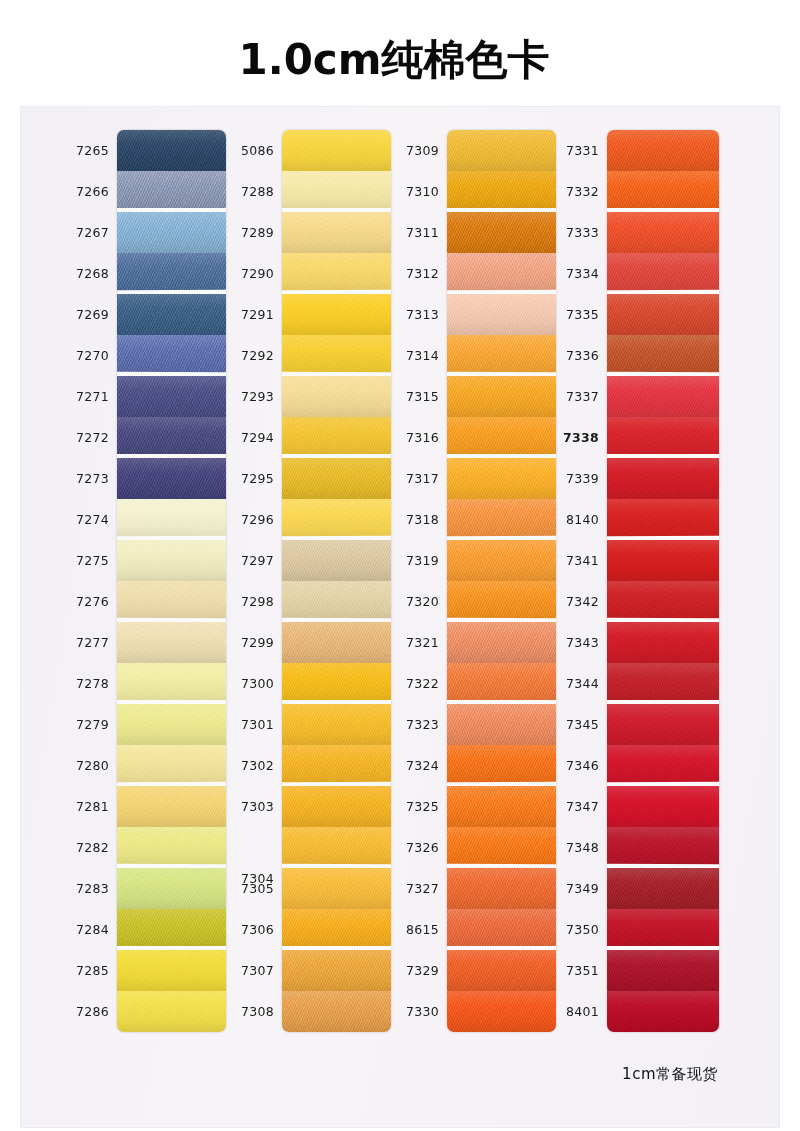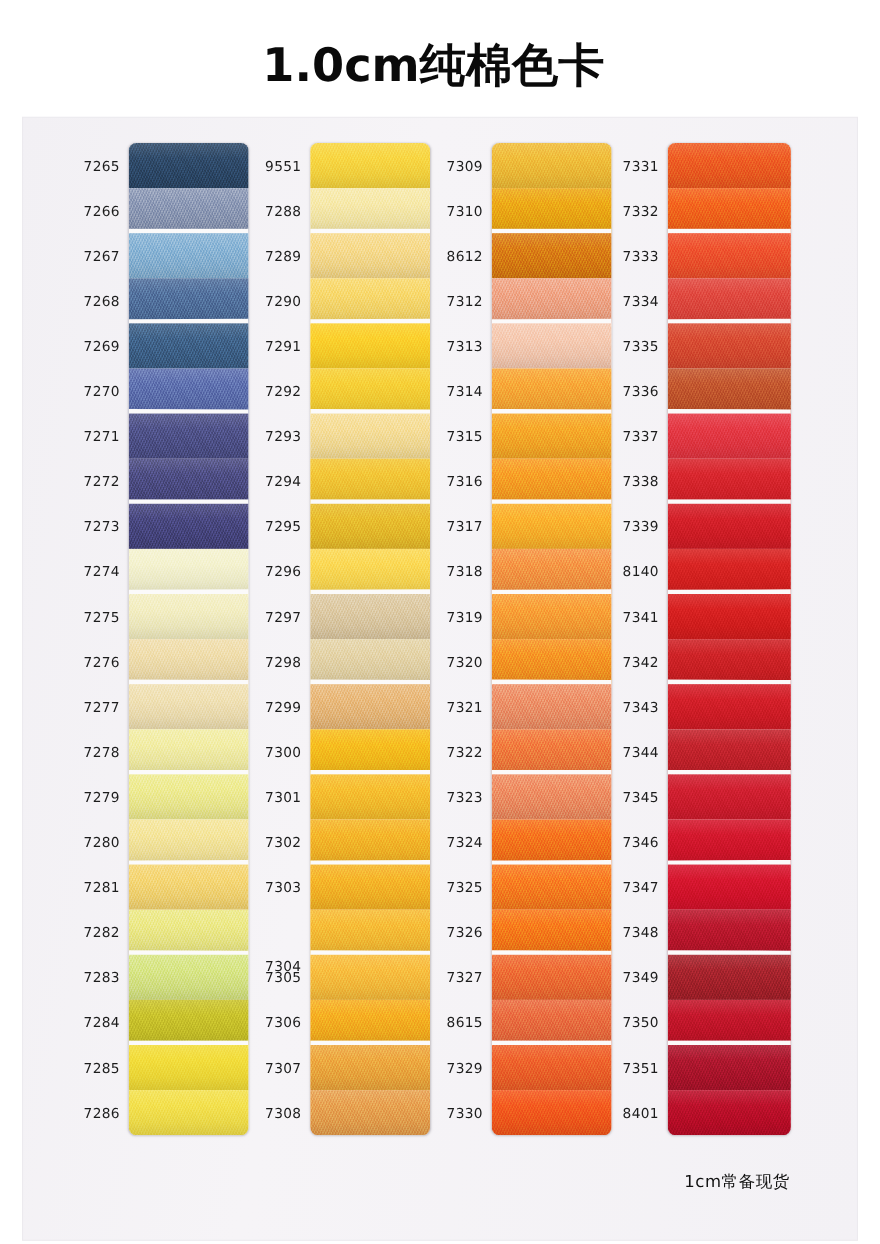--- a/index.html
+++ b/index.html
@@ -271,21 +271,21 @@
             <div class="gloss"></div>
           </div>
           <div class="swatch" title="7286" style="top: 861px; height: 41px; background: rgb(243, 224, 74);">
             <div class="weave"></div>
             <div class="gloss"></div>
           </div>
         </div>
       </div>
       <div class="column col1">
         <div class="labels">
-          <div class="label" style="top: 12.5px;">9551</div>
+          <div class="label" style="top: 12.5px;">5086</div>
           <div class="label" style="top: 53.5px;">7288</div>
           <div class="label" style="top: 94.5px;">7289</div>
           <div class="label" style="top: 135.5px;">7290</div>
           <div class="label" style="top: 176.5px;">7291</div>
           <div class="label" style="top: 217.5px;">7292</div>
           <div class="label" style="top: 258.5px;">7293</div>
           <div class="label" style="top: 299.5px;">7294</div>
           <div class="label" style="top: 340.5px;">7295</div>
           <div class="label" style="top: 381.5px;">7296</div>
           <div class="label" style="top: 422.5px;">7297</div>
@@ -399,21 +399,21 @@
           <div class="swatch" title="7308" style="top: 861px; height: 41px; background: rgb(231, 159, 77);">
             <div class="weave"></div>
             <div class="gloss"></div>
           </div>
         </div>
       </div>
       <div class="column col2">
         <div class="labels">
           <div class="label" style="top: 12.5px;">7309</div>
           <div class="label" style="top: 53.5px;">7310</div>
-          <div class="label" style="top: 94.5px;">8612</div>
+          <div class="label" style="top: 94.5px;">7311</div>
           <div class="label" style="top: 135.5px;">7312</div>
           <div class="label" style="top: 176.5px;">7313</div>
           <div class="label" style="top: 217.5px;">7314</div>
           <div class="label" style="top: 258.5px;">7315</div>
           <div class="label" style="top: 299.5px;">7316</div>
           <div class="label" style="top: 340.5px;">7317</div>
           <div class="label" style="top: 381.5px;">7318</div>
           <div class="label" style="top: 422.5px;">7319</div>
           <div class="label" style="top: 463.5px;">7320</div>
           <div class="label" style="top: 504.5px;">7321</div>
@@ -530,21 +530,21 @@
       </div>
       <div class="column col3">
         <div class="labels">
           <div class="label" style="top: 12.5px;">7331</div>
           <div class="label" style="top: 53.5px;">7332</div>
           <div class="label" style="top: 94.5px; text-align: right;">7333</div>
           <div class="label" style="top: 135.5px;">7334</div>
           <div class="label" style="top: 176.5px;">7335</div>
           <div class="label" style="top: 217.5px;">7336</div>
           <div class="label" style="top: 258.5px;">7337</div>
-          <div class="label" style="top: 299.5px;">7338</div>
+          <div class="label" style="top: 299.5px; font-weight: bold;">7338</div>
           <div class="label" style="top: 340.5px;">7339</div>
           <div class="label" style="top: 381.5px;">8140</div>
           <div class="label" style="top: 422.5px;">7341</div>
           <div class="label" style="top: 463.5px;">7342</div>
           <div class="label" style="top: 504.5px;">7343</div>
           <div class="label" style="top: 545.5px;">7344</div>
           <div class="label" style="top: 586.5px;">7345</div>
           <div class="label" style="top: 627.5px;">7346</div>
           <div class="label" style="top: 668.5px;">7347</div>
           <div class="label" style="top: 709.5px;">7348</div>

